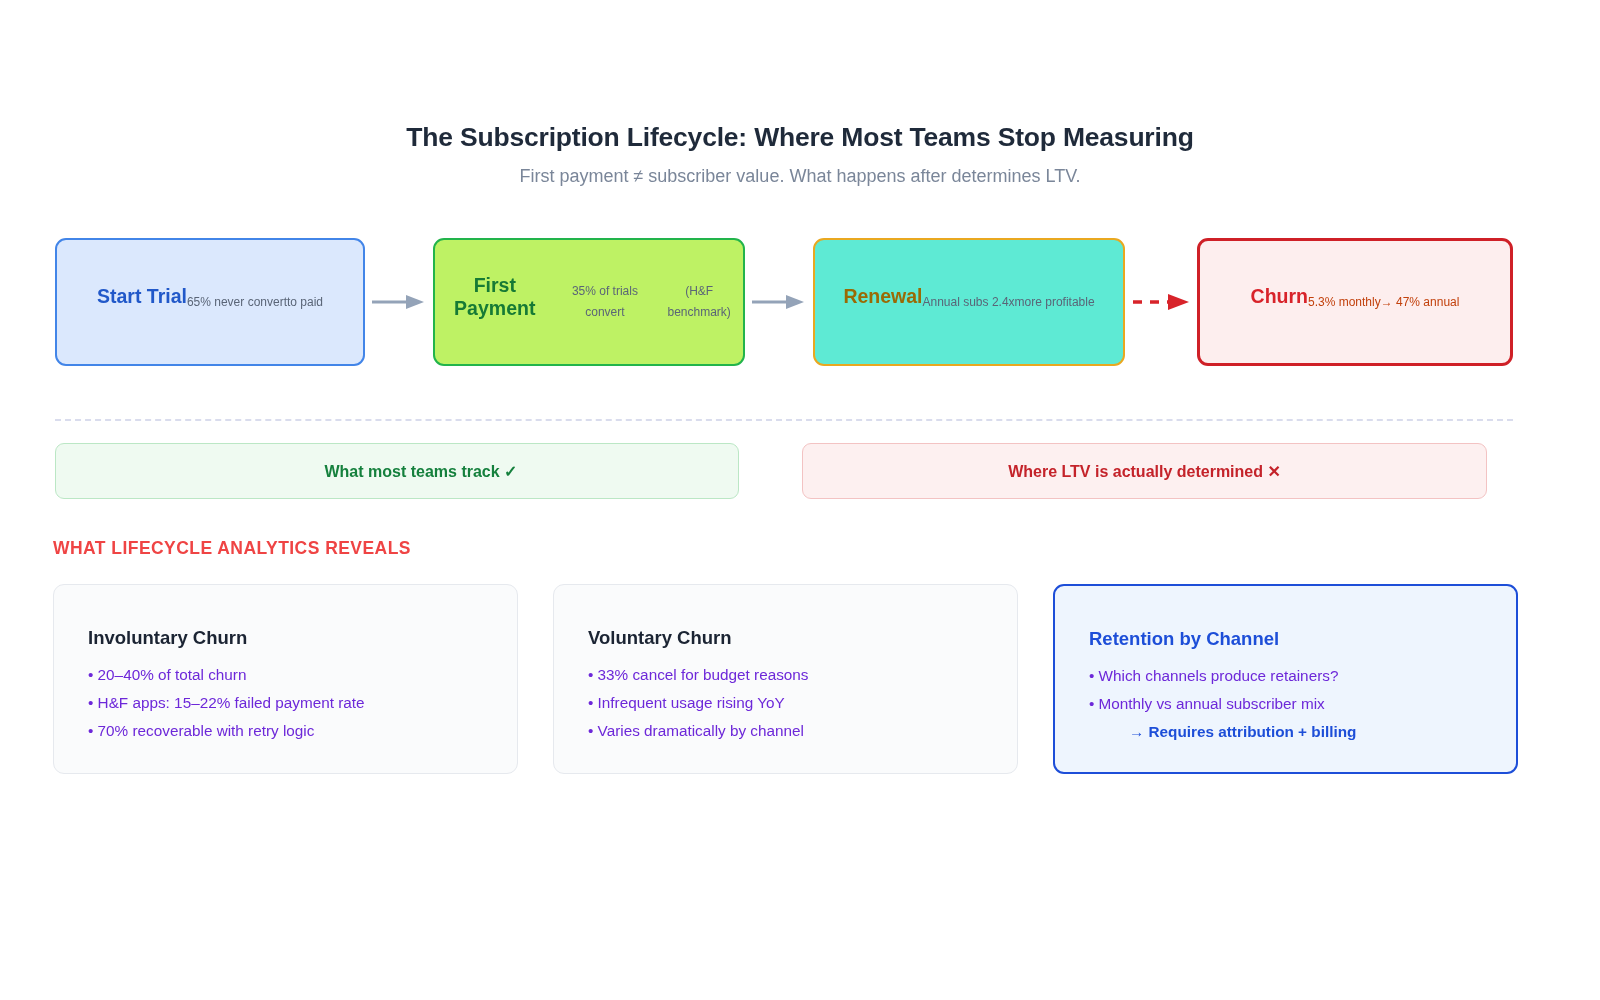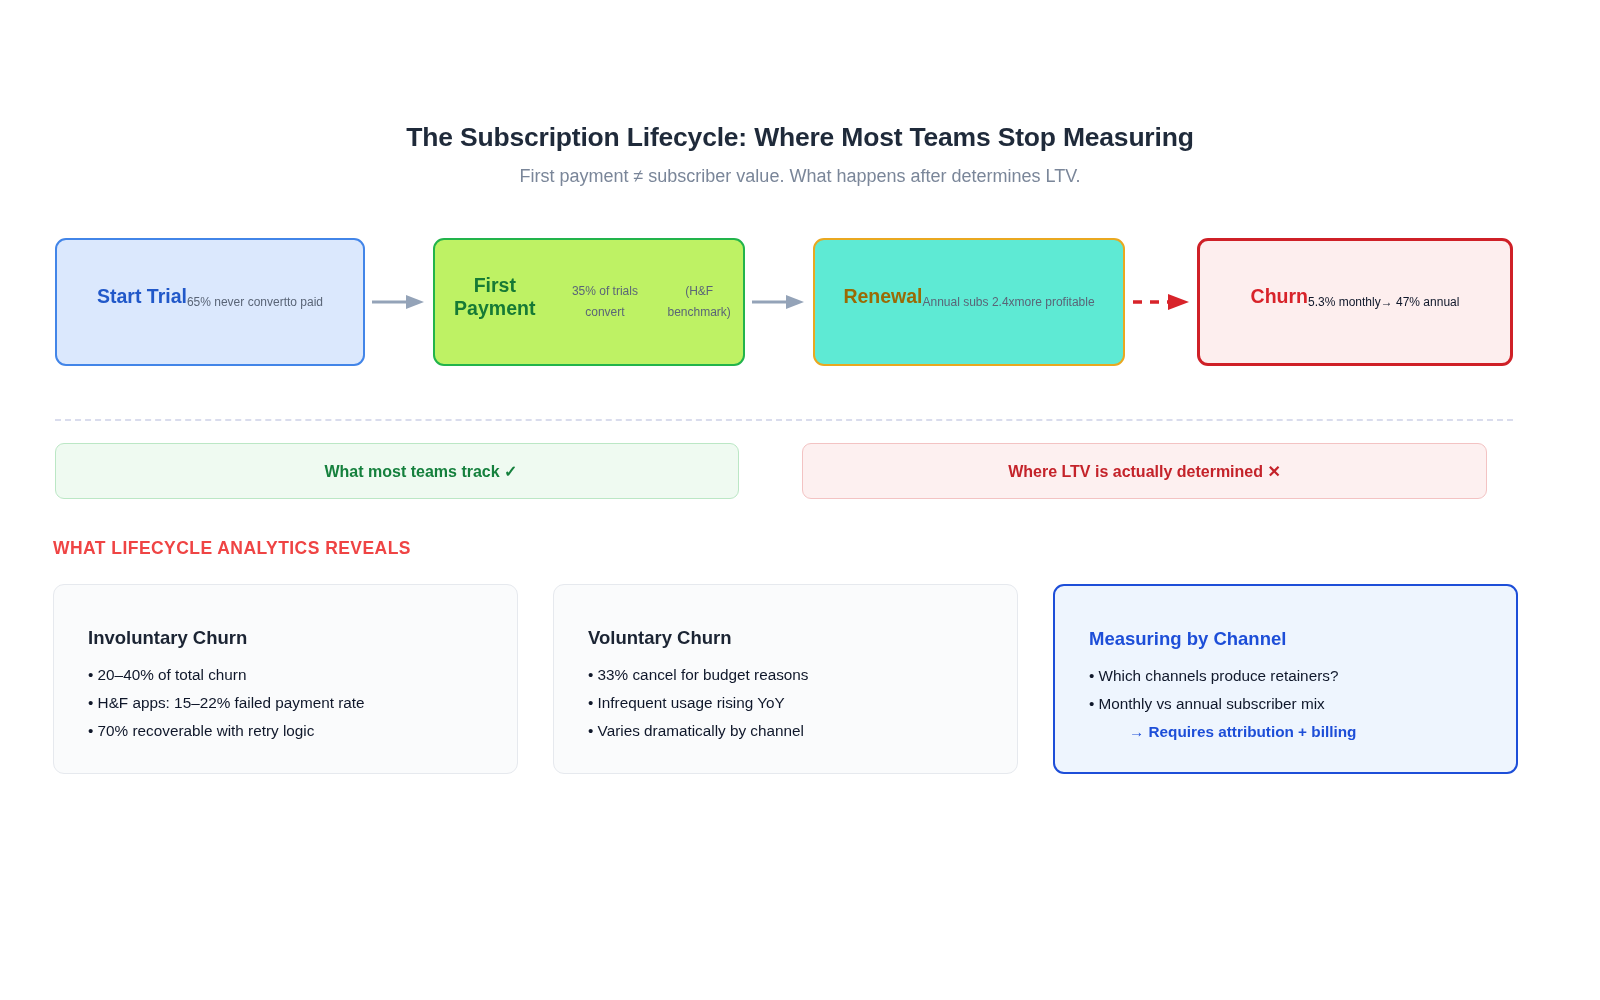--- a/index.html
+++ b/index.html
@@ -97,21 +97,21 @@
   }
   .box-renewal .fb-title { color: #9a6a05; }
   .box-renewal .fb-line  { color: #5a6577; }
 
   .box-churn {
     width: 316px;
     background: #fdeeee;
     border: 3px solid #cf2027;
   }
   .box-churn .fb-title { color: #d8232a; }
-  .box-churn .fb-line  { color: #0f172a; }
+  .box-churn .fb-line  { color: #c2410c; }
 
   
   .arrow-gap {
     flex: 1 1 auto;
     display: flex;
     align-items: center;
     justify-content: center;
     height: 128px;
   }
   .arrow-solid { display: block; }
@@ -206,21 +206,21 @@
     line-height: 1.2;
   }
   .card-highlight .card-title { color: #1d4ed8; }
   .card ul {
     list-style: none;
     margin: 0;
     padding: 0;
   }
   .card li {
     font-size: 15.3px;
-    color: #0f172a;
+    color: #6d28d9;
     line-height: 1.82;
     white-space: nowrap;
   }
   .card li.emph {
     color: #1d4ed8;
     font-weight: bold;
     margin-left: 40px;
   }
 </style>
 </head>
@@ -305,21 +305,21 @@
     <div class="card card-plain">
       <div class="card-title">Voluntary Churn</div>
       <ul>
         <li>• 33% cancel for budget reasons</li>
         <li>• Infrequent usage rising YoY</li>
         <li>• Varies dramatically by channel</li>
       </ul>
     </div>
 
     <div class="card card-highlight">
-      <div class="card-title">Measuring by Channel</div>
+      <div class="card-title">Retention by Channel</div>
       <ul>
         <li>• Which channels produce retainers?</li>
         <li>• Monthly vs annual subscriber mix</li>
         <li class="emph">→ Requires attribution + billing</li>
       </ul>
     </div>
 
   </div>
 
 </div>

